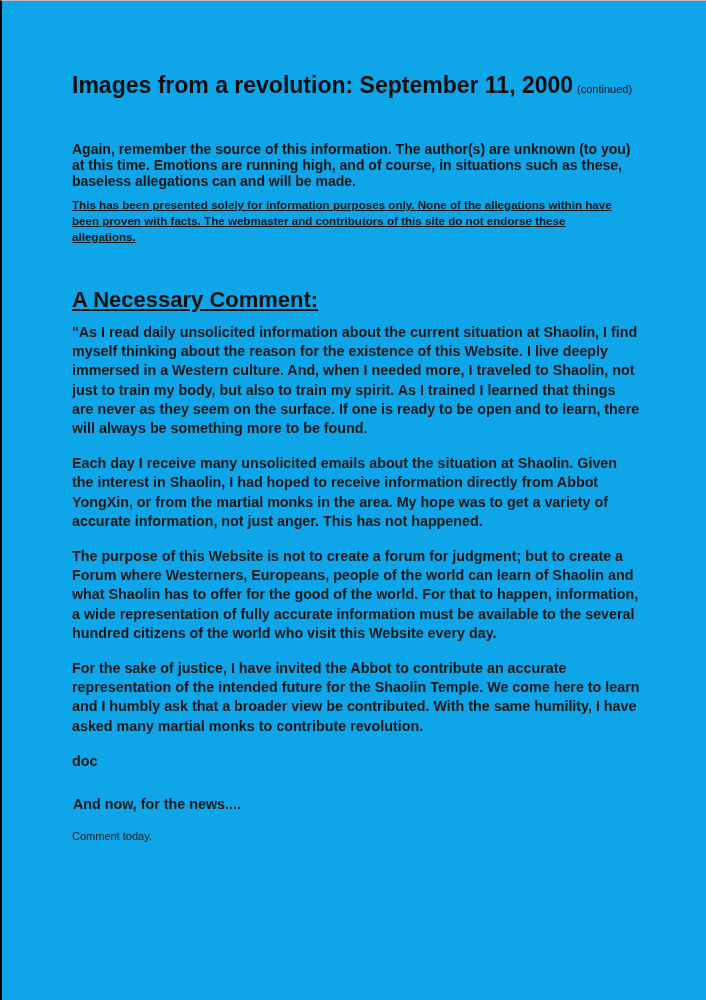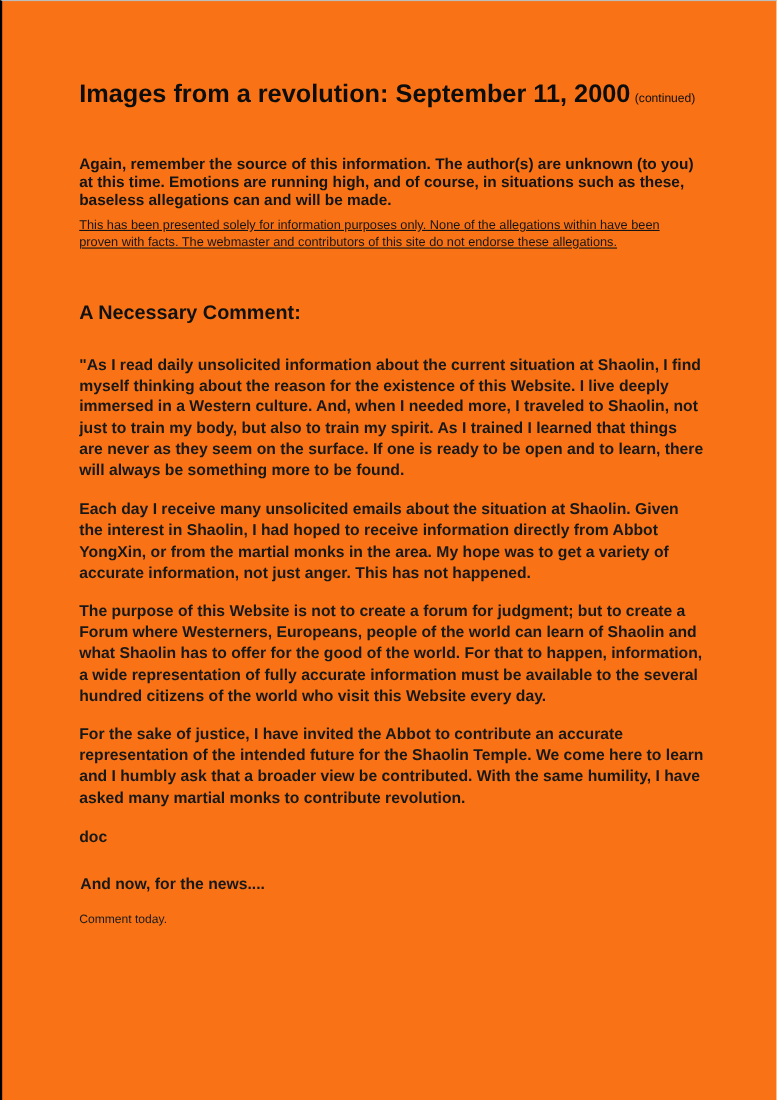--- a/index.html
+++ b/index.html
@@ -17,21 +17,21 @@
     }
     .page {
       position: absolute;
       left: 0;
       top: 0;
       width: 706px;
       height: 1000px;
       border-left: 2px solid #000000;
       border-top: 1px solid #bdbdbd;
       box-sizing: border-box;
-      background: #f97316;
+      background: #0ea5e9;
     }
     .title {
       position: absolute;
       left: 70px;
       top: 71px;
       margin: 0;
       font-size: 23px;
       font-weight: bold;
       letter-spacing: 0px;
       white-space: nowrap;
@@ -54,31 +54,32 @@
       color: #141414;
     }
     .disclaimer {
       position: absolute;
       left: 70px;
       top: 196px;
       width: 560px;
       margin: 0;
       font-size: 11.6px;
       line-height: 16px;
-      font-weight: normal;
+      font-weight: bold;
       text-decoration: underline;
       color: #141414;
     }
     .section-heading {
       position: absolute;
       left: 70px;
-      top: 273px;
+      top: 286px;
       margin: 0;
-      font-size: 18px;
+      font-size: 22px;
       font-weight: bold;
+      text-decoration: underline;
       color: #111111;
       white-space: nowrap;
     }
     .comment {
       position: absolute;
       left: 70px;
       top: 322px;
       width: 568px;
     }
     .comment p {

